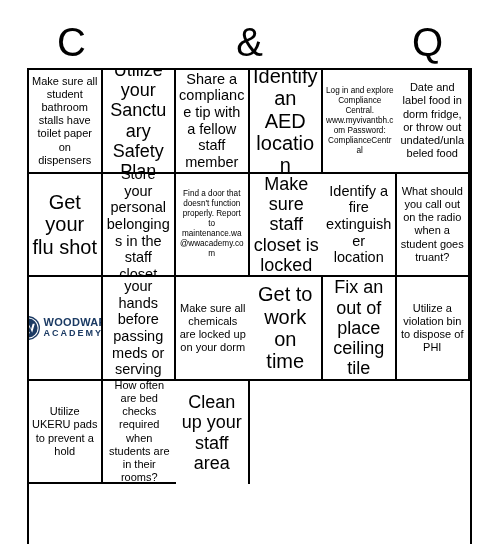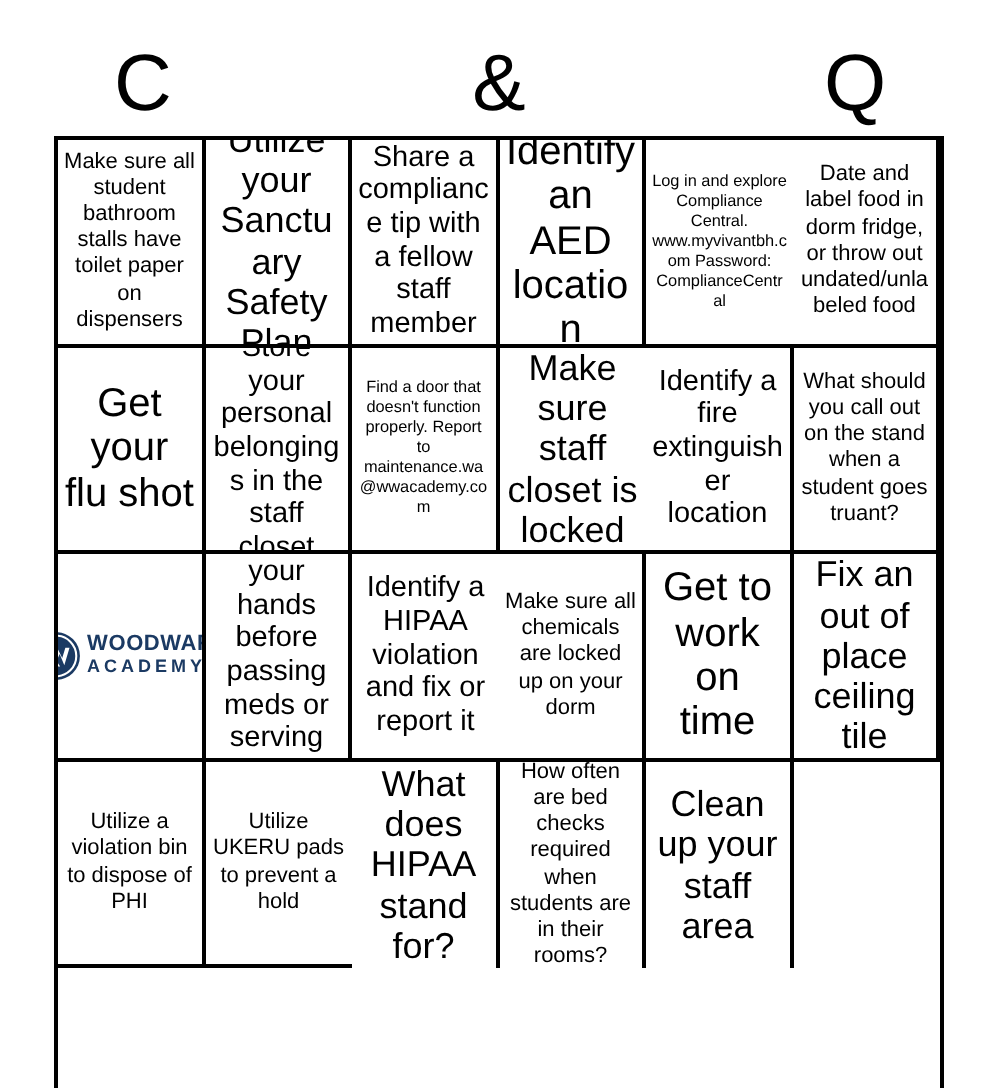--- a/index.html
+++ b/index.html
@@ -161,58 +161,52 @@
       <div class="cell sz-xs">
         <span class="txt">Find a door that doesn't function properly. Report to maintenance.wa@wwacademy.com</span>
       </div>
       <div class="cell sz-lg">
         <span class="txt">Make sure staff closet is locked</span>
       </div>
       <div class="cell sz-md">
         <span class="txt">Identify a fire extinguisher location</span>
       </div>
       <div class="cell sz-sm">
-        <span class="txt">What should you call out on the stand when a student goes truant?</span>
+        <span class="txt">What should you call out on the radio when a student goes truant?</span>
       </div>
       <div class="cell sz-md logo-cell">
         <svg viewBox="0 0 100 100" class="logo-mark">
           <circle cx="50" cy="50" r="46" fill="#1b3a63"></circle>
           <circle cx="50" cy="50" r="39" fill="none" stroke="#ffffff" stroke-width="4"></circle>
           <path d="M24 34 L34 68 L43 46 L50 62 L57 46 L66 68 L76 34 L68 34 L62 54 L50 30 L38 54 L32 34 Z" fill="#ffffff"></path>
           <path d="M42 70 L50 58 L58 70 Z" fill="#ffffff"></path>
         </svg>
         <div class="logo-words">
           <span class="l1">WOODWARD</span>
           <span class="l2">ACADEMY</span>
         </div>
       </div>
       <div class="cell sz-md">
         <span class="txt">Wash your hands before passing meds or serving food</span>
       </div>
-      <div class="cell sz-md">
-        <span class="txt">Identify a HIPAA violation and fix or report it</span>
-      </div>
       <div class="cell sz-sm">
         <span class="txt">Make sure all chemicals are locked up on your dorm</span>
       </div>
       <div class="cell sz-xl">
         <span class="txt">Get to work on time</span>
       </div>
       <div class="cell sz-lg">
         <span class="txt">Fix an out of place ceiling tile</span>
       </div>
       <div class="cell sz-sm">
         <span class="txt">Utilize a violation bin to dispose of PHI</span>
       </div>
       <div class="cell sz-sm">
         <span class="txt">Utilize UKERU pads to prevent a hold</span>
       </div>
-      <div class="cell sz-lg">
-        <span class="txt">What does HIPAA stand for?</span>
-      </div>
       <div class="cell sz-sm">
         <span class="txt">How often are bed checks required when students are in their rooms?</span>
       </div>
       <div class="cell sz-lg">
         <span class="txt">Clean up your staff area</span>
       </div>
     </div>
 
 </div>
 

